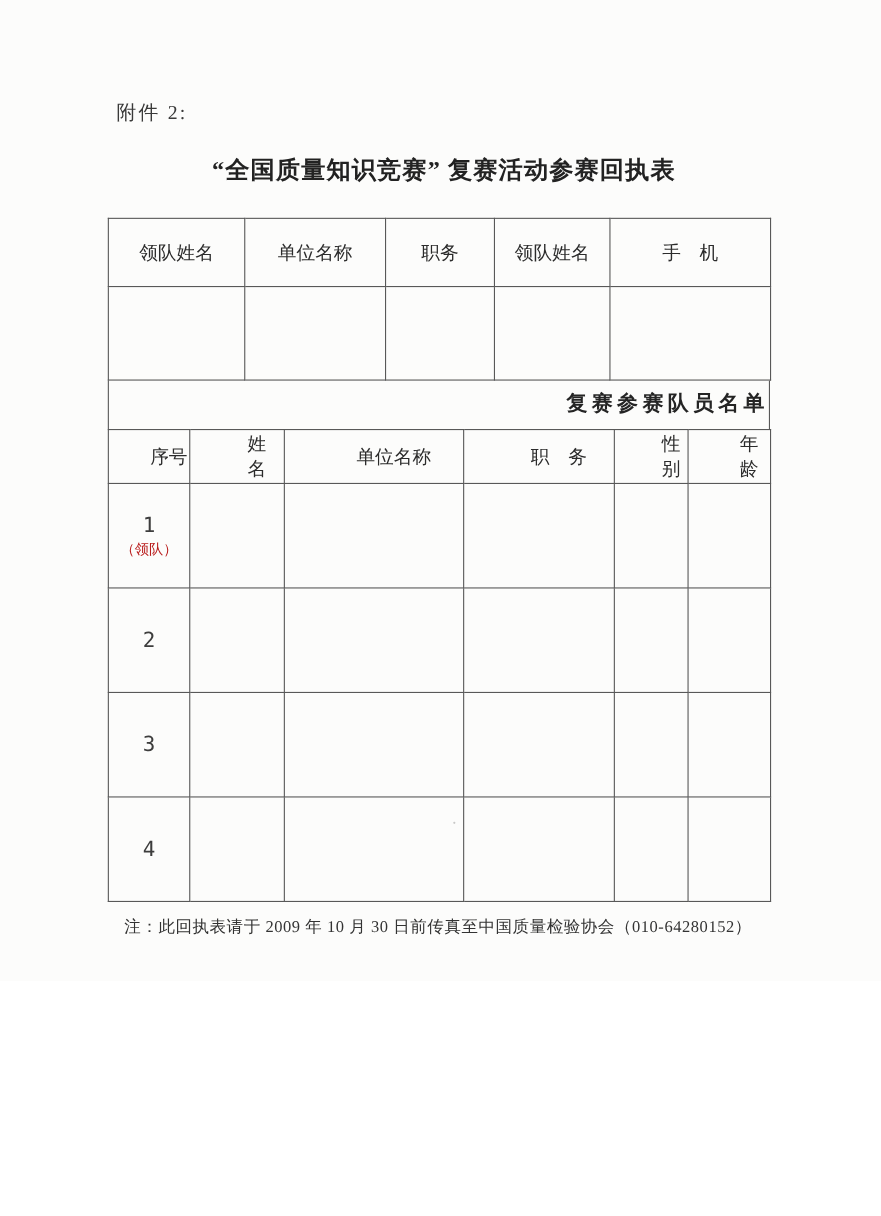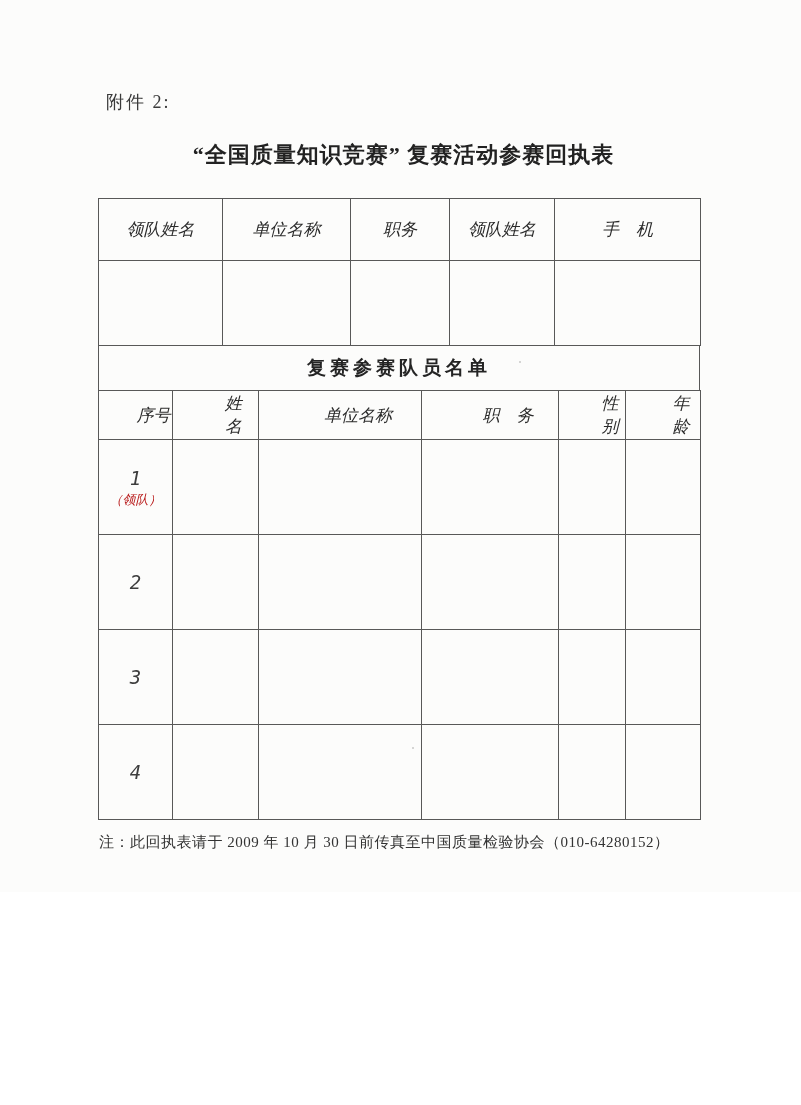--- a/index.html
+++ b/index.html
@@ -39,42 +39,41 @@
   .form-area {
     position: absolute;
     left: 98px;
     top: 198px;
     width: 602px;
   }
   table.grid {
     border-collapse: collapse;
     table-layout: fixed;
     width: 602px;
-    font-style: italic;
   }
   table.grid th, table.grid td {
     border: 1px solid #585858;
     text-align: center;
     vertical-align: middle;
     padding: 0;
     font-weight: normal;
     font-size: 17px;
     color: #2b2b2b;
     overflow: hidden;
   }
   table.leader tr.hdr th { height: 61px; }
   table.leader tr.inp td { height: 84px; }
   .section-row {
     box-sizing: border-box;
     width: 602px;
     height: 44px;
     line-height: 44px;
     border-left: 1px solid #585858;
     border-right: 1px solid #585858;
-    text-align: center;
+    text-align: right;
   }
   .section-title {
     font-size: 19px;
     font-weight: 600;
     letter-spacing: 4px;
     color: #242424;
   }
   table.member tr.hdr th { height: 48px; padding-left: 36px; }
   table.member tr.mrow td { height: 94px; }
   .seq-no {
@@ -85,21 +84,21 @@
     line-height: 1.4;
   }
   .seq-sub {
     display: block;
     font-size: 13px;
     color: #b91c1c;
     line-height: 1.3;
   }
   .footnote {
     position: absolute;
-    left: 99px;
+    left: 113px;
     top: 833px;
     width: 600px;
     font-size: 15px;
     letter-spacing: 0.5px;
     color: #333333;
   }
   .page-number {
     position: absolute;
     left: 610px;
     top: 977px;

